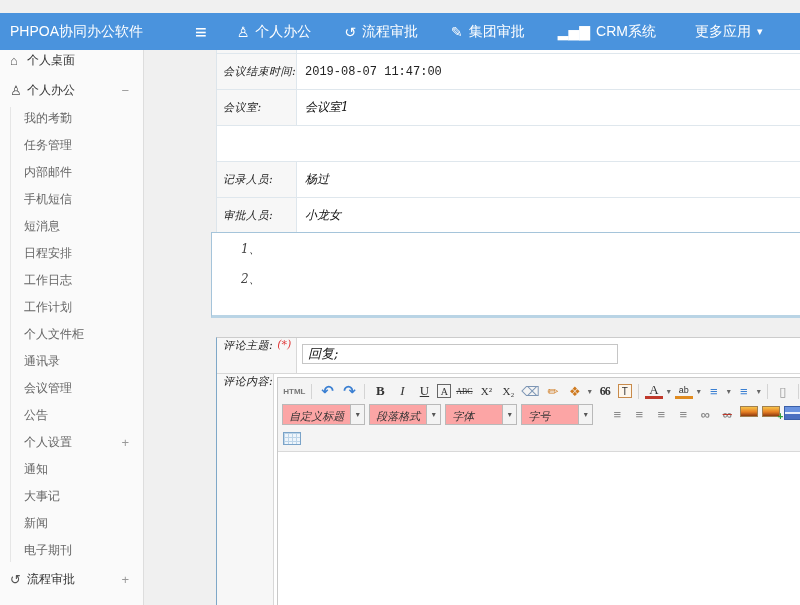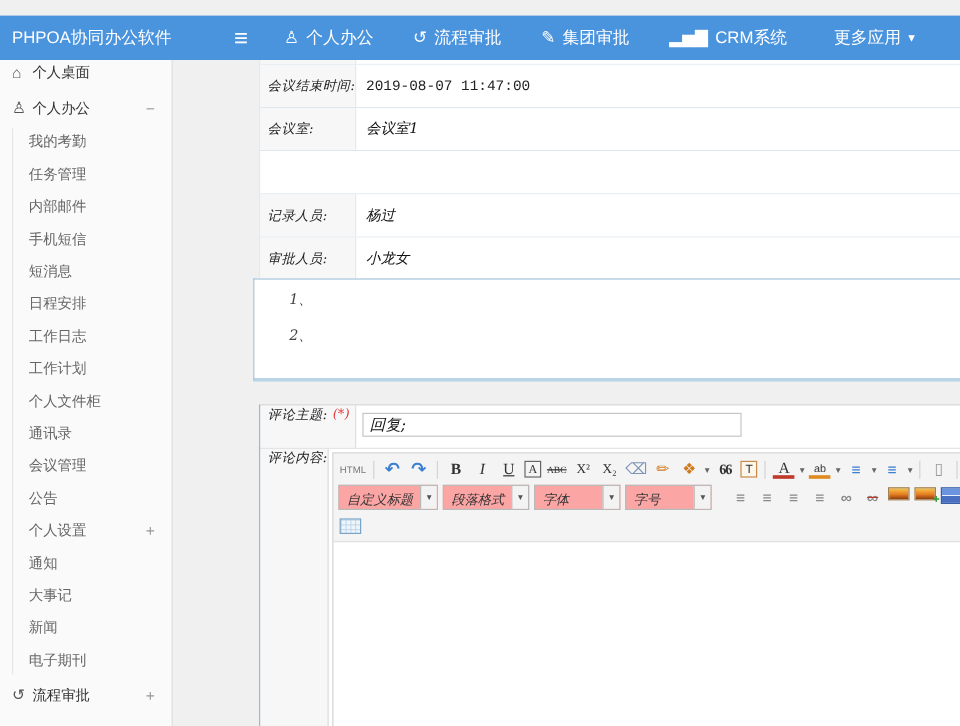--- a/index.html
+++ b/index.html
@@ -53,21 +53,21 @@
   .subject-input{margin:6px 0 0 5px;width:316px;height:20px;border:1px solid #c6c6c6;background:#fff;
                  font:italic 13px "DejaVu Serif",serif;color:#111;padding:0 5px;box-sizing:border-box;outline:none}
 
   
   .editor{margin:3px 0 0 3px;border:1px solid #c9c9c9;background:#fff}
   .toolbar{background:#f4f4f4;border-bottom:1px solid #d9d9d9;padding:2px 3px}
   .trow{display:flex;align-items:center;flex-wrap:nowrap;min-height:22px}
   .tbtn{min-width:18px;height:18px;display:inline-flex;align-items:center;justify-content:center;
         font-size:13px;color:#333;margin:1px 2px;cursor:pointer;position:relative;box-sizing:border-box}
   .sepv{min-width:1px;width:1px;height:15px;background:#d4d4d4;margin:0 4px;padding:0}
-  .html{font-size:8px;color:#777;font-weight:normal;letter-spacing:0}
+  .html{font-size:8px;color:#777;font-weight:bold;letter-spacing:0}
   .blue{color:#3a7fd2;font-weight:bold;font-size:15px}
   .bser{font-family:"Liberation Serif",serif;font-weight:bold}
   .iser{font-family:"Liberation Serif",serif;font-style:italic}
   .user{font-family:"Liberation Serif",serif;text-decoration:underline}
   .abox{border:1px solid #666;font-size:10px;min-width:14px;height:14px;font-family:"Liberation Serif",serif}
   .strike{font-size:8px;text-decoration:line-through;font-family:"Liberation Serif",serif}
   .supsub{font-size:11px;font-family:"Liberation Serif",serif}
   .eraser{color:#7d96b5;font-size:13px}
   .orange{color:#cf7a1f;font-size:13px}
   .car{min-width:8px;font-size:8px;color:#666;margin:0}

